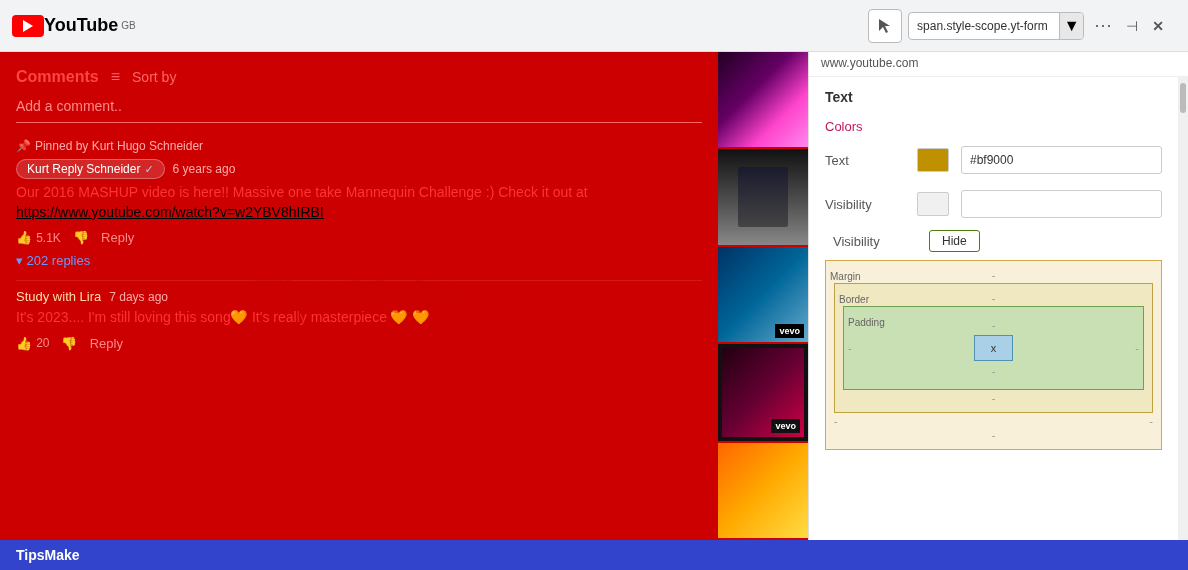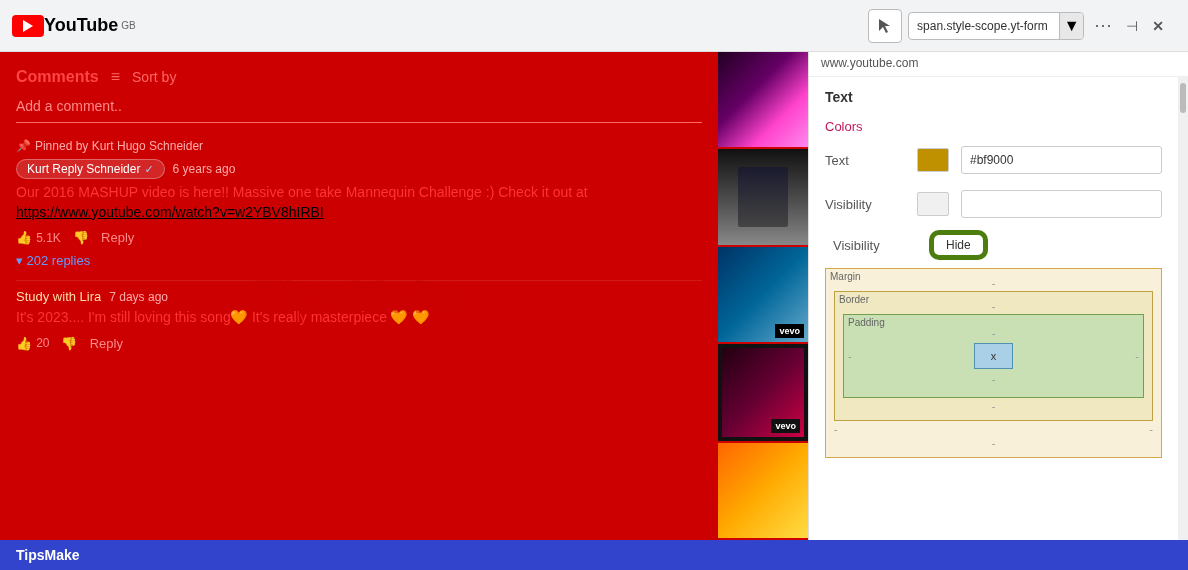--- a/index.html
+++ b/index.html
@@ -180,21 +180,21 @@
       width: 32px; height: 24px; border: 1px solid #ccc; border-radius: 2px; cursor: pointer;
     }
     .color-value-input {
       flex: 1; height: 28px; border: 1px solid #ccc; border-radius: 3px;
       padding: 0 8px; font-size: 12px; color: #333;
     }
 
     .visibility-row { display: flex; align-items: center; padding: 4px 24px 8px; gap: 16px; }
     .visibility-label { font-size: 13px; color: #555; min-width: 80px; }
     .hide-btn {
-      border: 5px solid #4d7c0f; background: white; border-radius: 10px;
+      border: 1px solid #4d7c0f; background: white; border-radius: 3px;
       padding: 3px 12px; font-size: 12px; color: #333; cursor: pointer;
     }
 
     
     .box-model-container {
       margin: 0 16px 12px; border: none; font-size: 11px;
     }
     .box-margin {
       background: #f8f0d8; border: 1px solid #d4a84b;
       padding: 8px; position: relative;
@@ -207,21 +207,21 @@
       background: #c8e0b4; border: 1px solid #70a050;
       padding: 12px 4px; position: relative;
     }
     .box-content {
       background: #aad0e8; border: 1px solid #5090b0;
       text-align: center; padding: 6px; font-size: 11px; color: #333;
     }
     .box-label {
       font-size: 10px; color: #666; position: absolute;
     }
-    .box-label-tl { top: 2px; left: 4px; }
+    .box-label-tl { top: 10px; left: 4px; }
     .dash-val { color: #999; }
   </style>
 </head>
 <body>
 
 <div class="browser-bar">
   <div class="youtube-logo">
     <div class="yt-icon"></div>
     <span class="yt-text">YouTube</span>
       <span class="yt-gb">GB</span>

